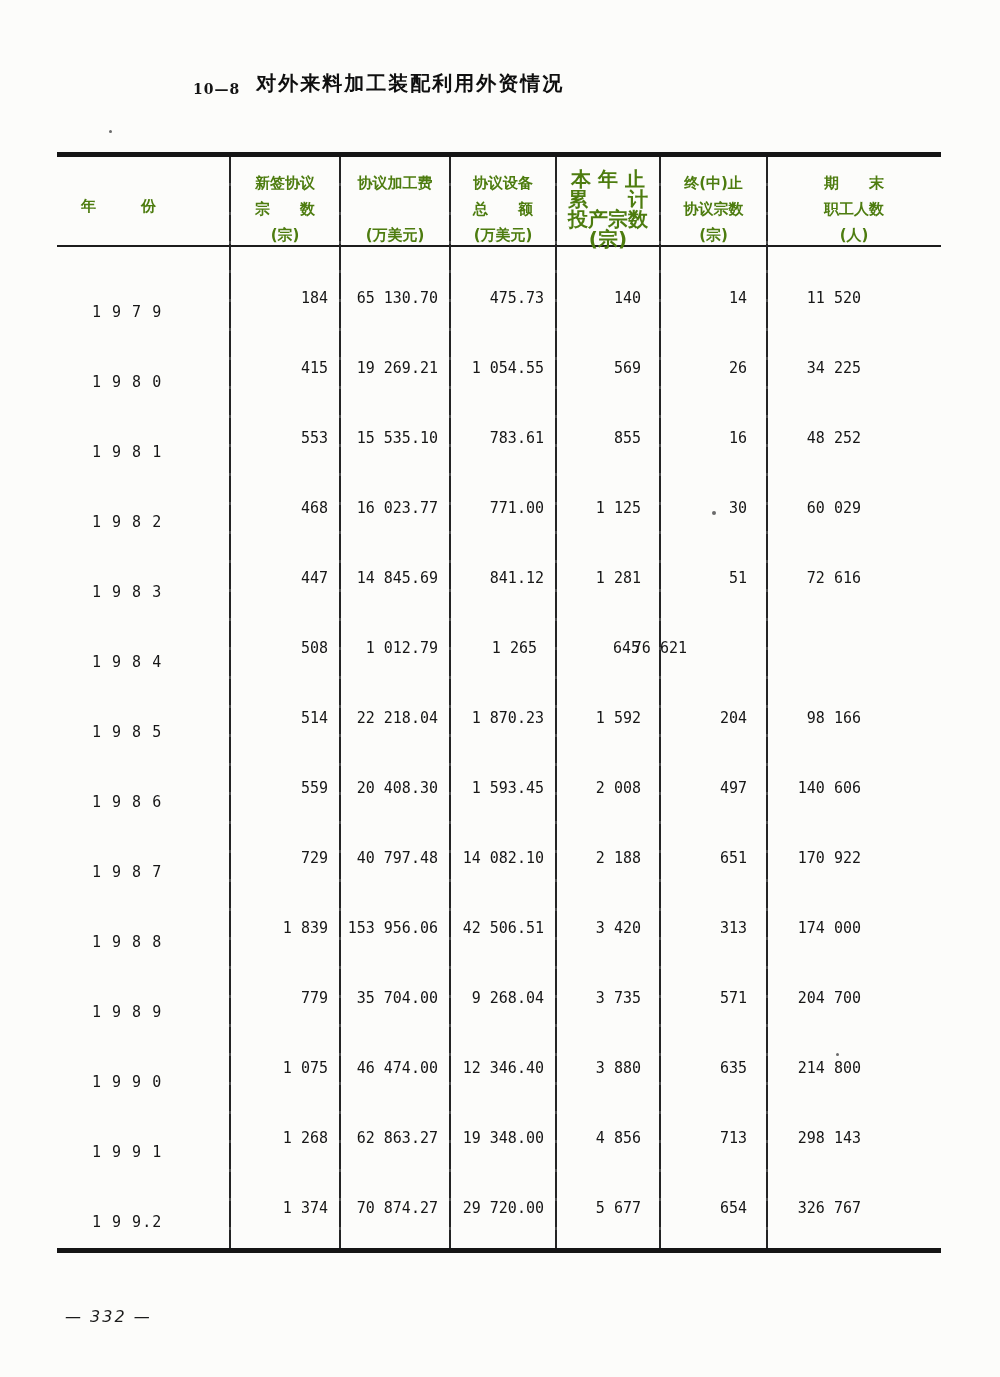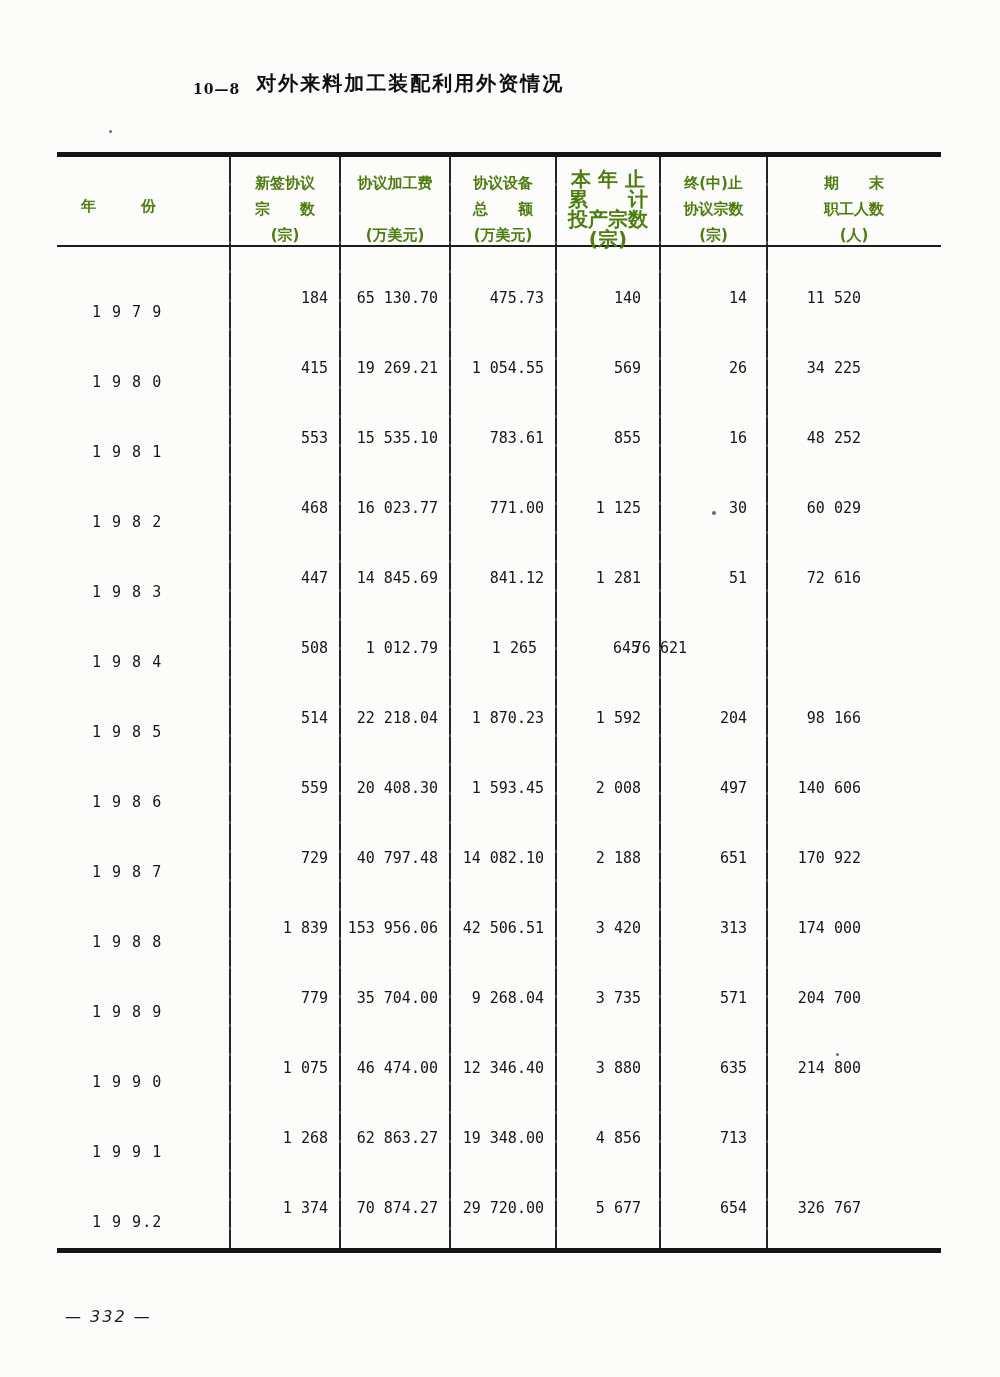--- a/index.html
+++ b/index.html
@@ -422,20 +422,23 @@
         </div>
     <div class="cell num c4">
           <span>19 348.00</span>
         </div>
     <div class="cell num c5">
           <span>4 856</span>
         </div>
     <div class="cell num c6">
           <span>713</span>
         </div>
+    <div class="cell num c7">
+          <span>298 143</span>
+        </div>
   </div>
 
   <div class="trow grid">
     <div class="cell year">
           <span>1 9 9.2</span>
         </div>
     <div class="cell num c2">
           <span>1 374</span>
         </div>
     <div class="cell num c3">

